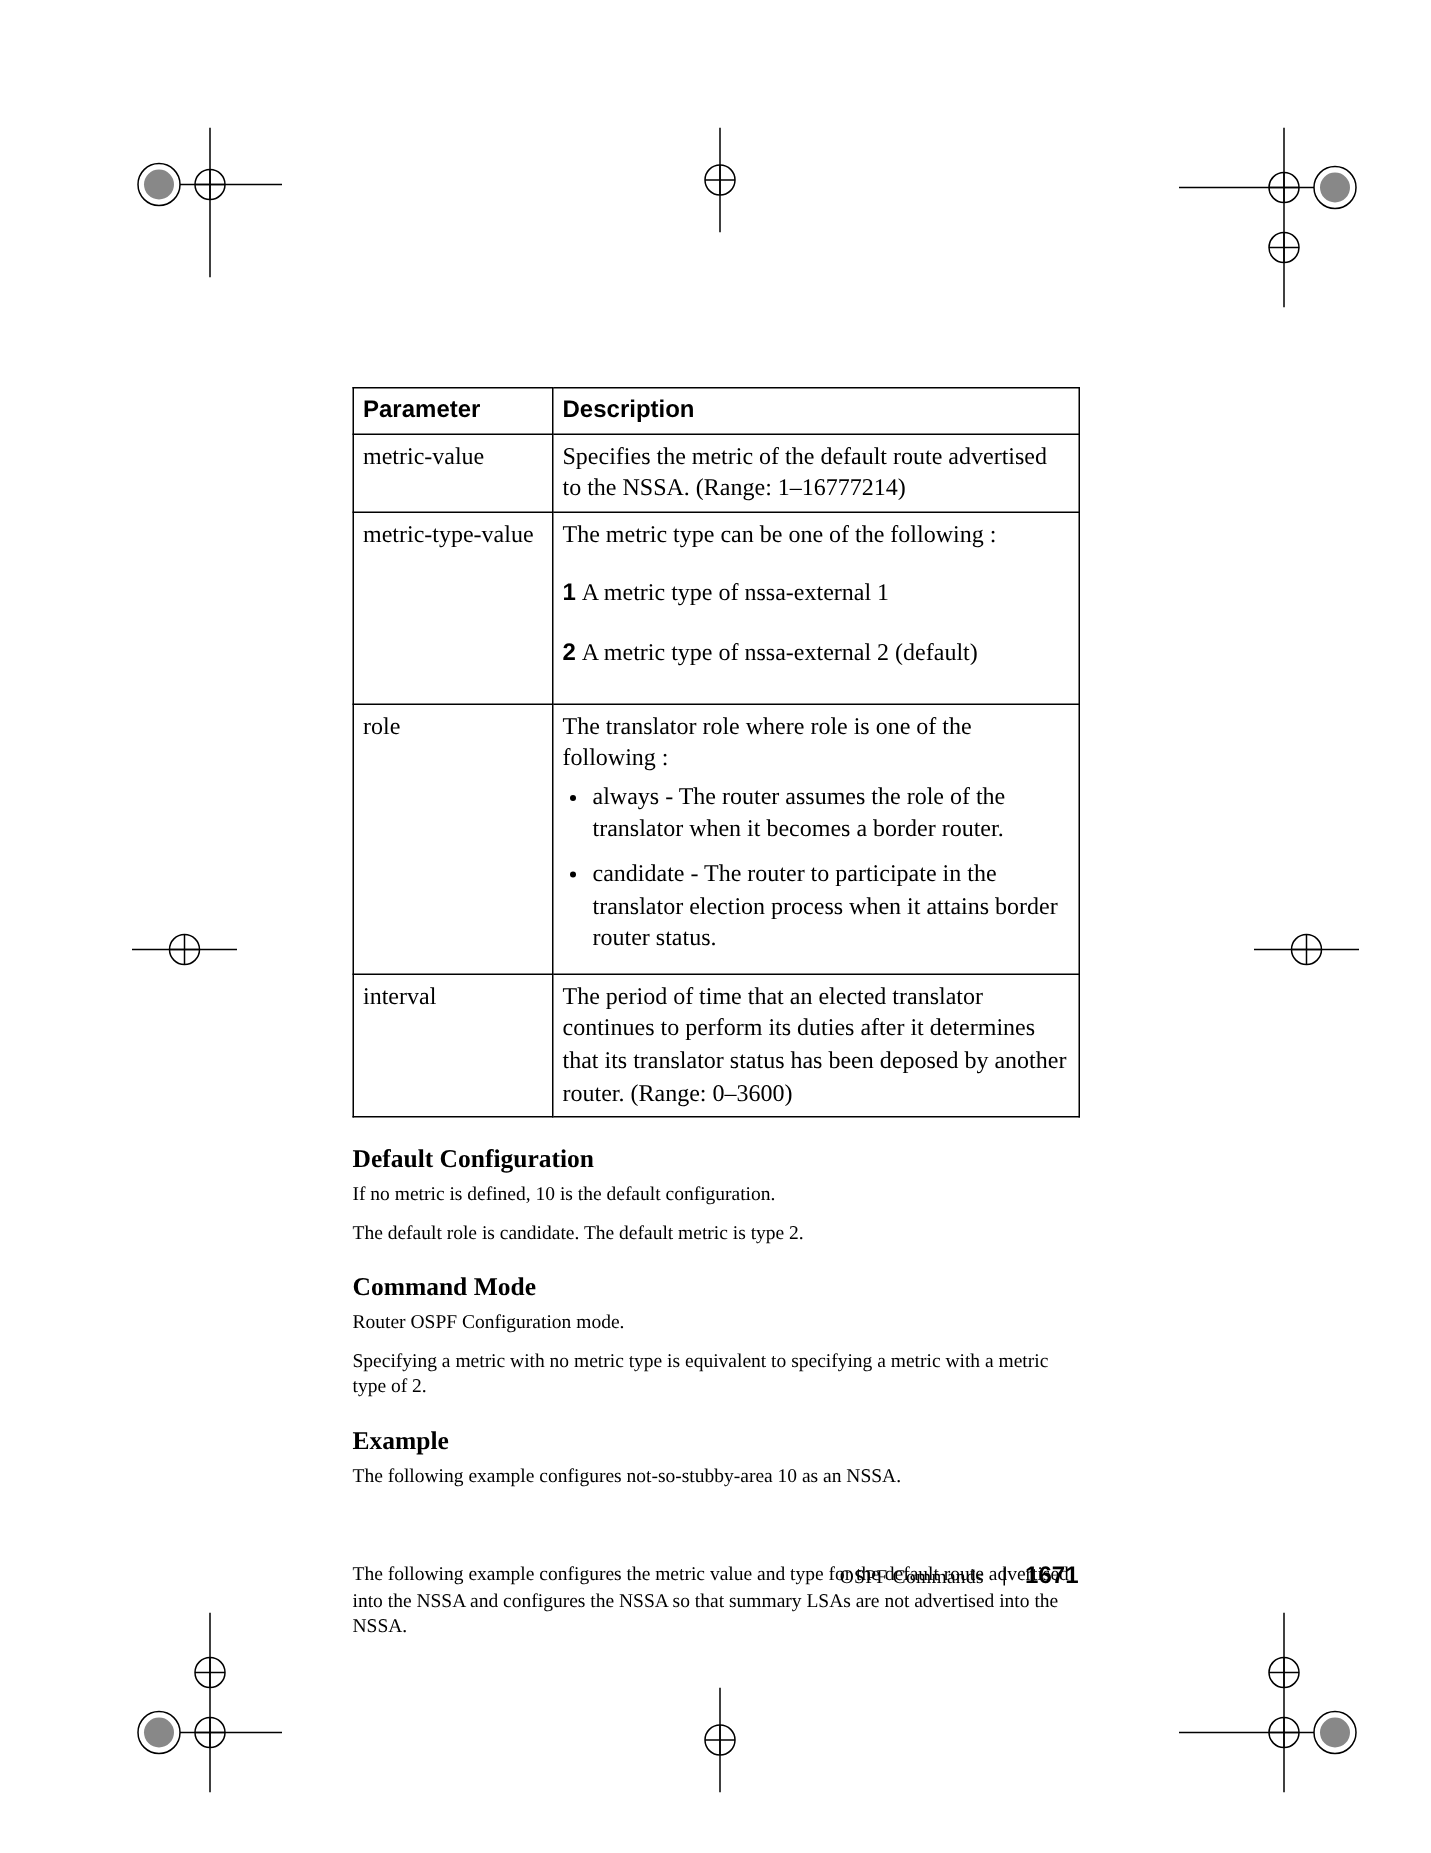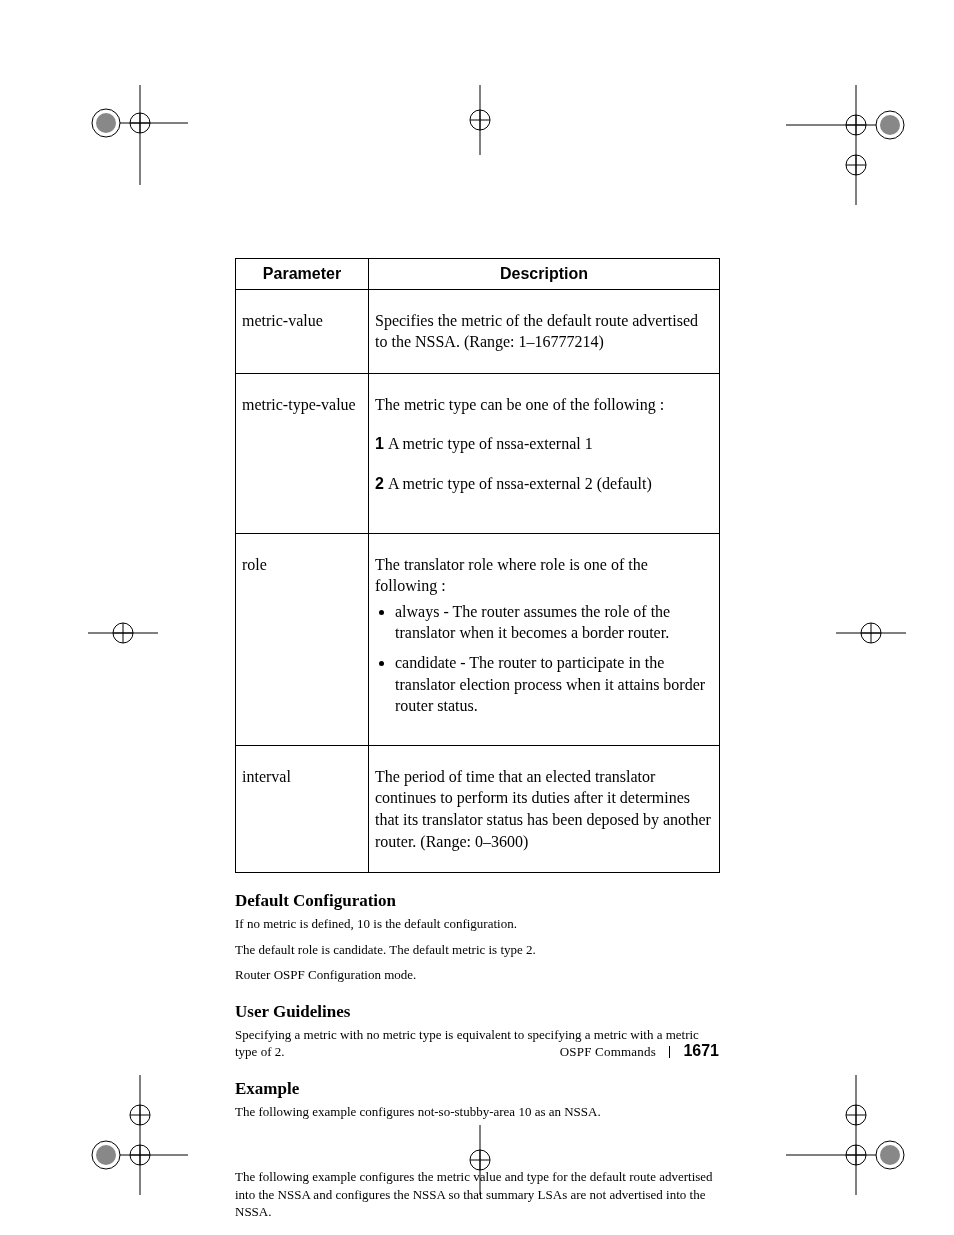--- a/index.html
+++ b/index.html
@@ -1,21 +1,21 @@
 <!DOCTYPE html>
 <html><head>
 <meta charset="utf-8">
 <style>
   html,body{margin:0;padding:0;background:#fff;font-family:"Times New Roman",Georgia,serif;color:#000;width:954px}
   .page{width:954px;height:1235px;position:relative}
   .content{position:absolute;left:235px;top:258px;width:485px}
   table{border-collapse:collapse;width:100%}
   th,td{border:1px solid #000;vertical-align:top;font-size:16px;line-height:1.35}
-  th{font-family:Arial,Helvetica,sans-serif;font-weight:700;text-align:center;padding:4px 6px}
-  td{padding:20px 6px;font-family:"Times New Roman",Georgia,serif}
+  th{font-family:Arial,Helvetica,sans-serif;font-weight:700;text-align:left;padding:4px 6px}
+  td{padding:4px 6px;font-family:"Times New Roman",Georgia,serif}
   td.param{width:120px}
   .ol-item{margin:18px 0}
   .ol-num{font-weight:700;font-family:Arial,Helvetica,sans-serif;display:inline-block;margin-right:4px}
   ul.b{list-style:disc;margin:4px 0 0 20px;padding:0}
   ul.b li{margin:2px 0 8px 0}
   h3{font-family:Liberation Serif, serif;font-weight:700;font-size:17px;margin:18px 0 4px}
   p.body{font-size:13px;line-height:1.35;margin:4px 0 8px}
   .footer{position:absolute;right:235px;top:1042px;font-size:13px;font-family:"Times New Roman",serif}
   .footer .sec{letter-spacing:.2px}
   .footer .bar{display:inline-block;border-left:1px solid #000;height:12px;margin:0 10px;vertical-align:-2px}
@@ -153,23 +153,23 @@
           <td class="param">interval</td>
           <td>The period of time that an elected translator continues to perform its duties after it determines that its translator status has been deposed by another router. (Range: 0–3600)</td>
         </tr>
       </tbody>
     </table>
 
     <h3>Default Configuration</h3>
     <p class="body">If no metric is defined, 10 is the default configuration.</p>
     <p class="body">The default role is candidate. The default metric is type 2.</p>
 
+    <h3>Command Mode</h3>
     <p class="body">Router OSPF Configuration mode.</p>
 
-    <h3>User Guidelines</h3>
     <p class="body">Specifying a metric with no metric type is equivalent to specifying a metric with a metric type of 2.</p>
 
     <h3>Example</h3>
     <p class="body">The following example configures not-so-stubby-area 10 as an NSSA.</p>
     <p class="body" style="margin-top:48px">The following example configures the metric value and type for the default route advertised into the NSSA and configures the NSSA so that summary LSAs are not advertised into the NSSA.</p>
   </div>
 
   <div class="footer">
     <span class="sec">OSPF Commands</span>
     <span class="bar"></span>

